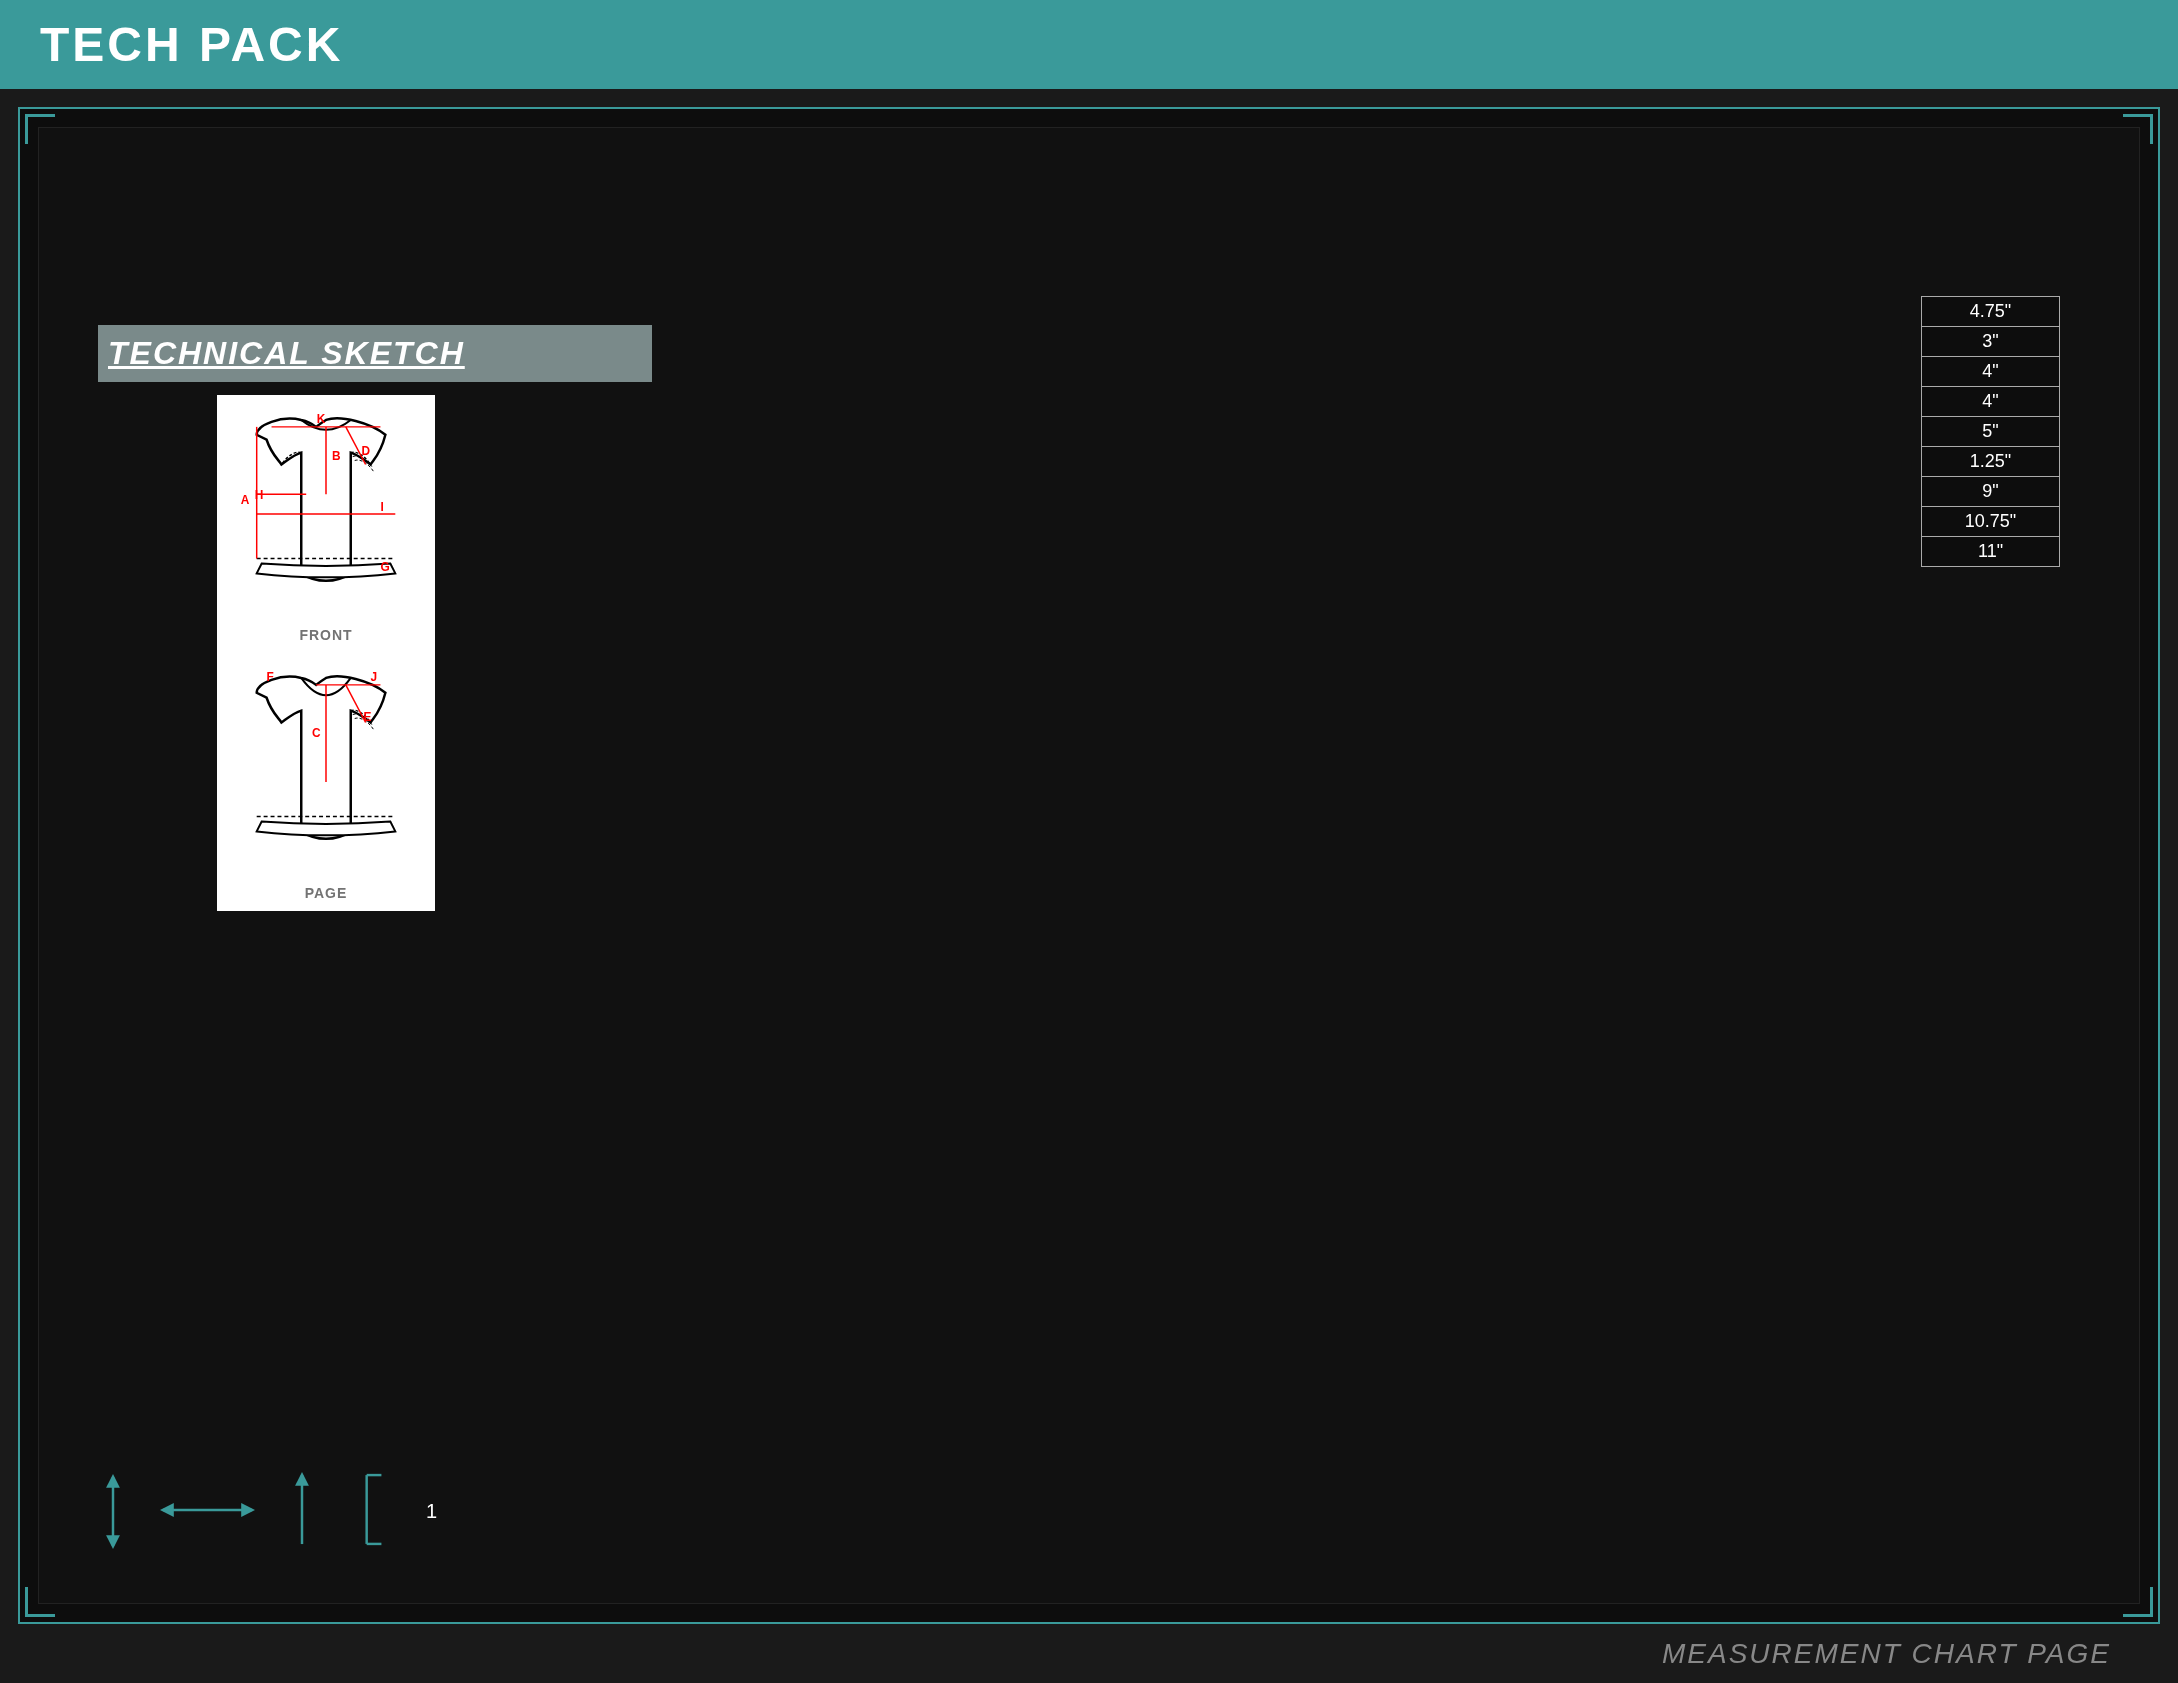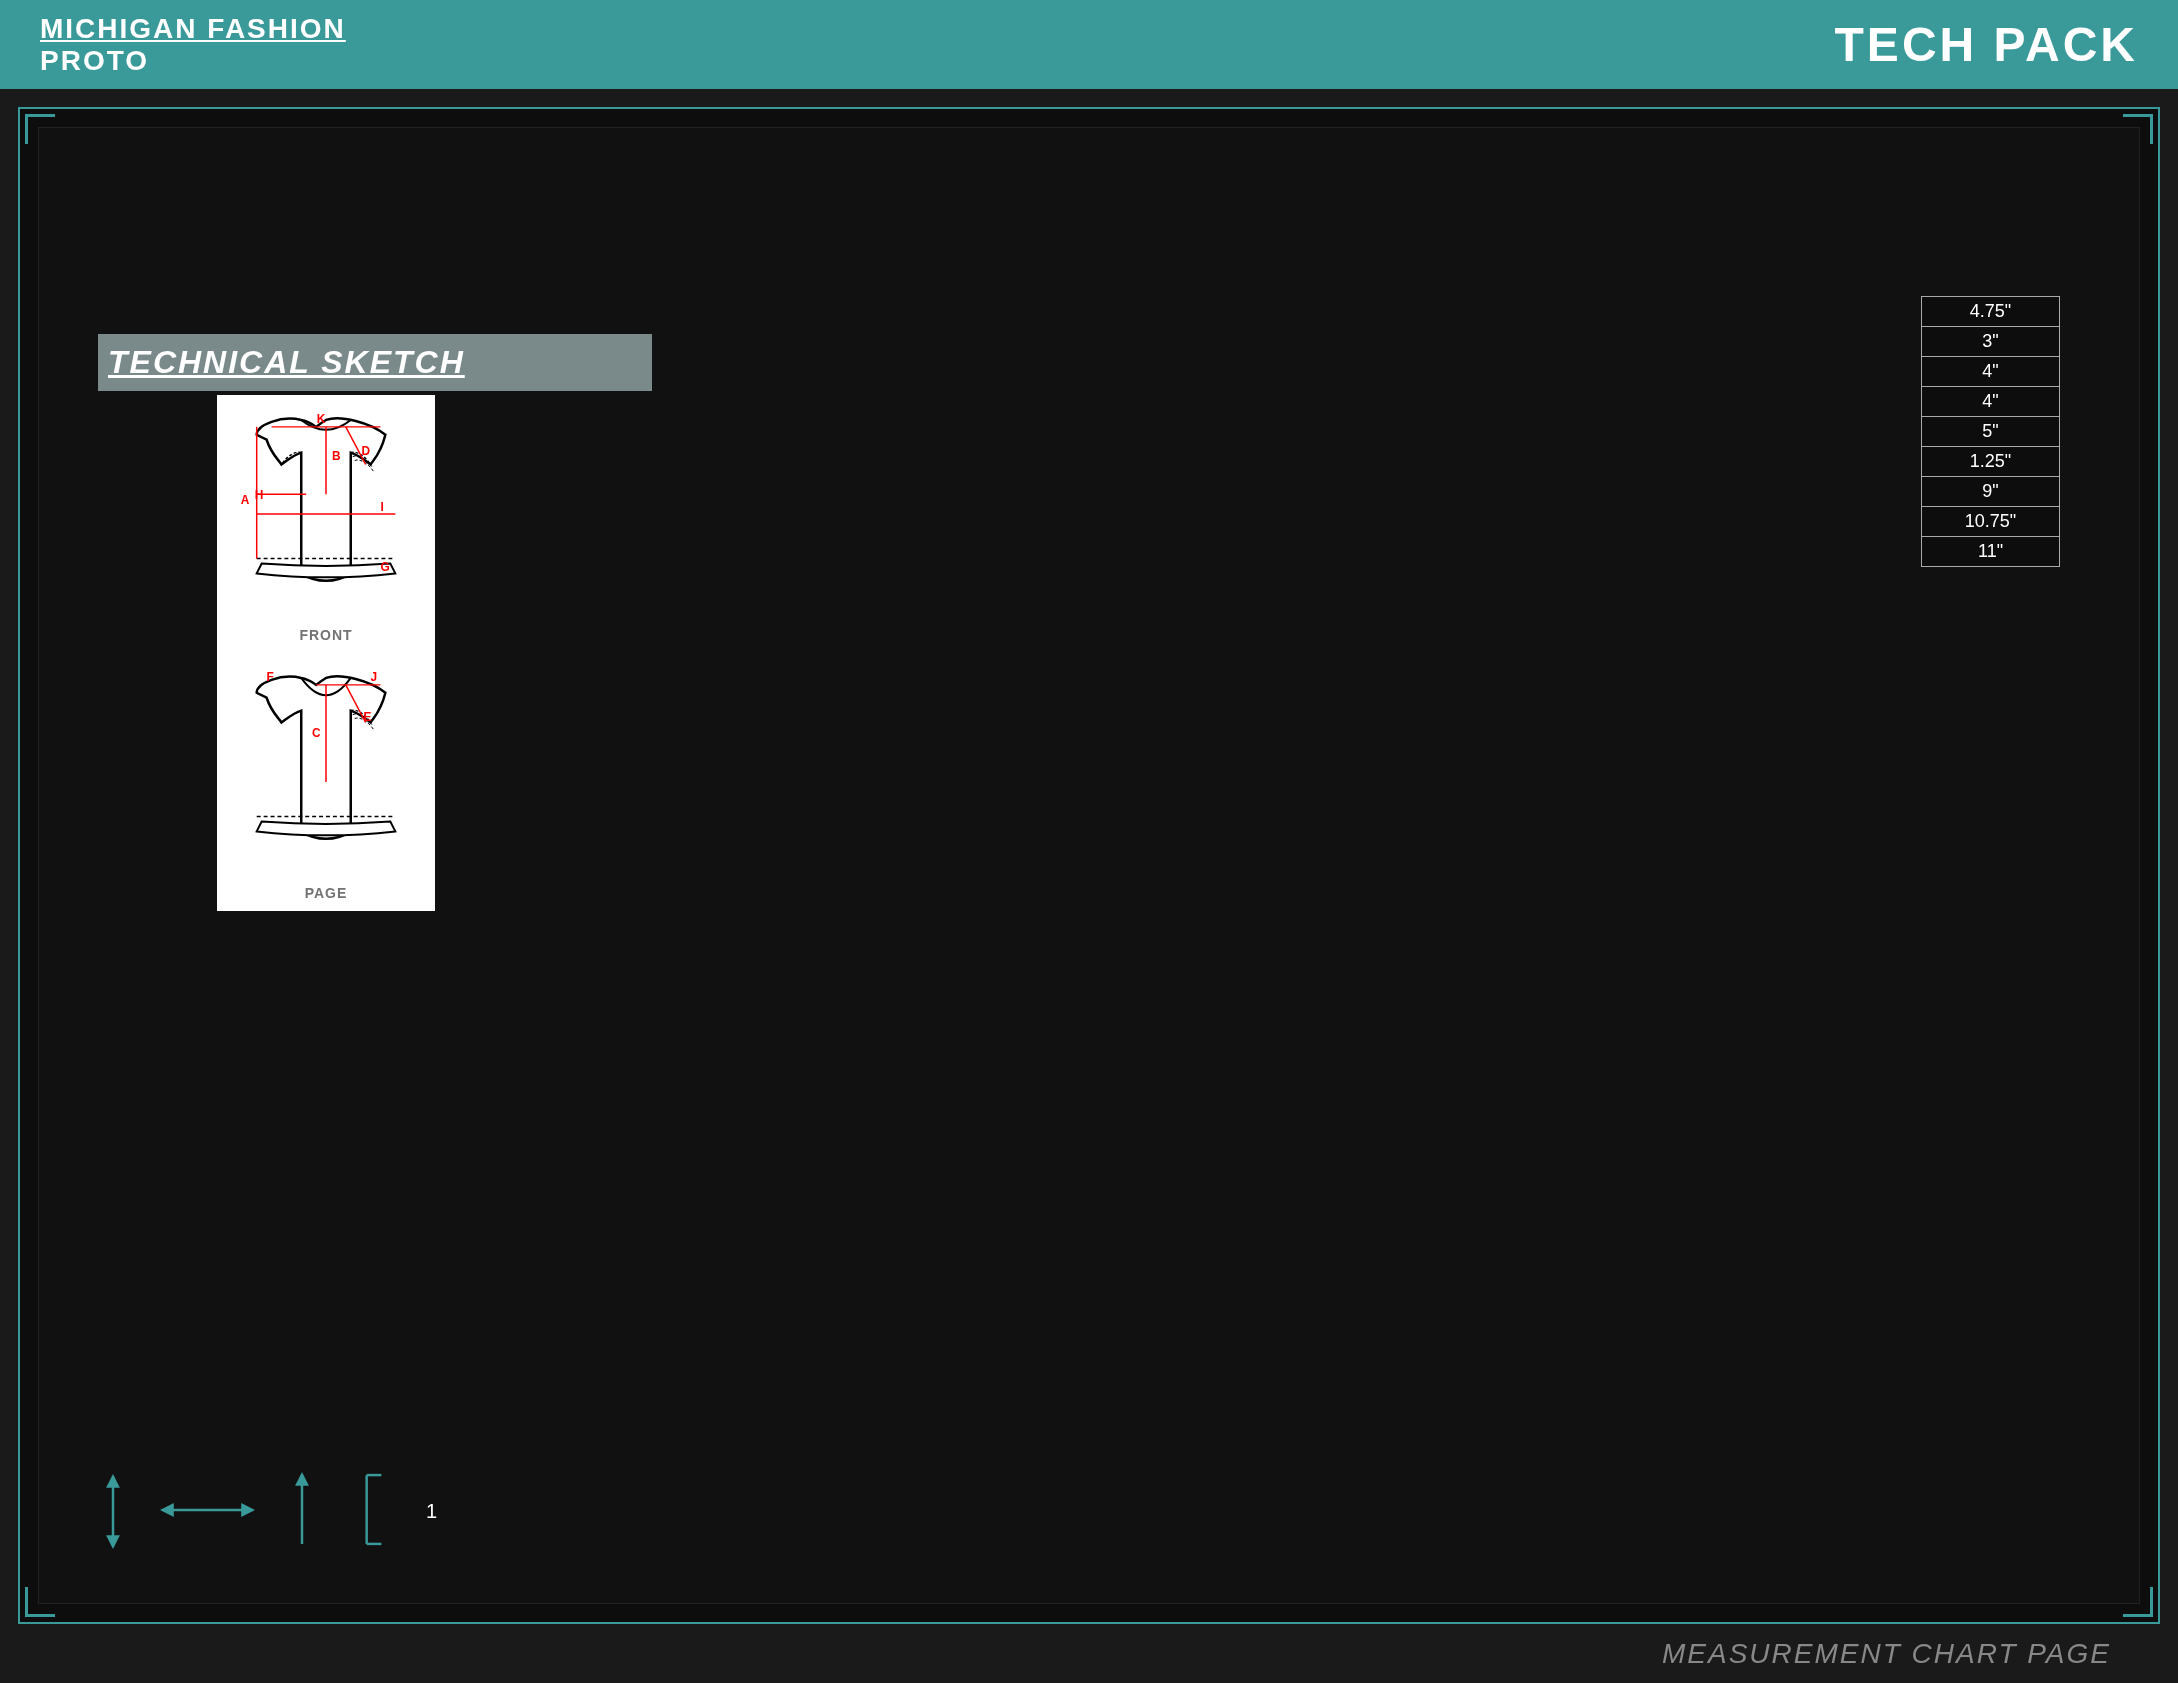--- a/index.html
+++ b/index.html
@@ -73,21 +73,21 @@
       margin: 18px;
       background: #111;
       flex: 1;
       position: relative;
       border: 1px solid #222;
     }
 
     
     .sketch-label-bar {
       position: absolute;
-      top: 206px;
+      top: 197px;
       left: 59px;
       width: 554px;
       height: 57px;
       background: #7a8a8a;
       display: flex;
       align-items: center;
       padding-left: 10px;
     }
     .sketch-label-text {
       font-size: 32px;
@@ -202,24 +202,20 @@
       color: #737373;
       text-align: center;
       margin-top: 4px;
       letter-spacing: 1px;
     }
   </style>
 </head>
 <body>
 
 <div class="header">
-  <div class="header-logo">
-    <span class="logo-top">Michigan Fashion</span>
-    <span class="logo-bottom">Proto</span>
-  </div>
   <div class="header-title">Tech Pack</div>
 </div>
 
 <div class="main-outer">
   <div class="page-container">
 
     <div class="corner-tl"></div>
     <div class="corner-tr"></div>
     <div class="corner-bl"></div>
     <div class="corner-br"></div>

